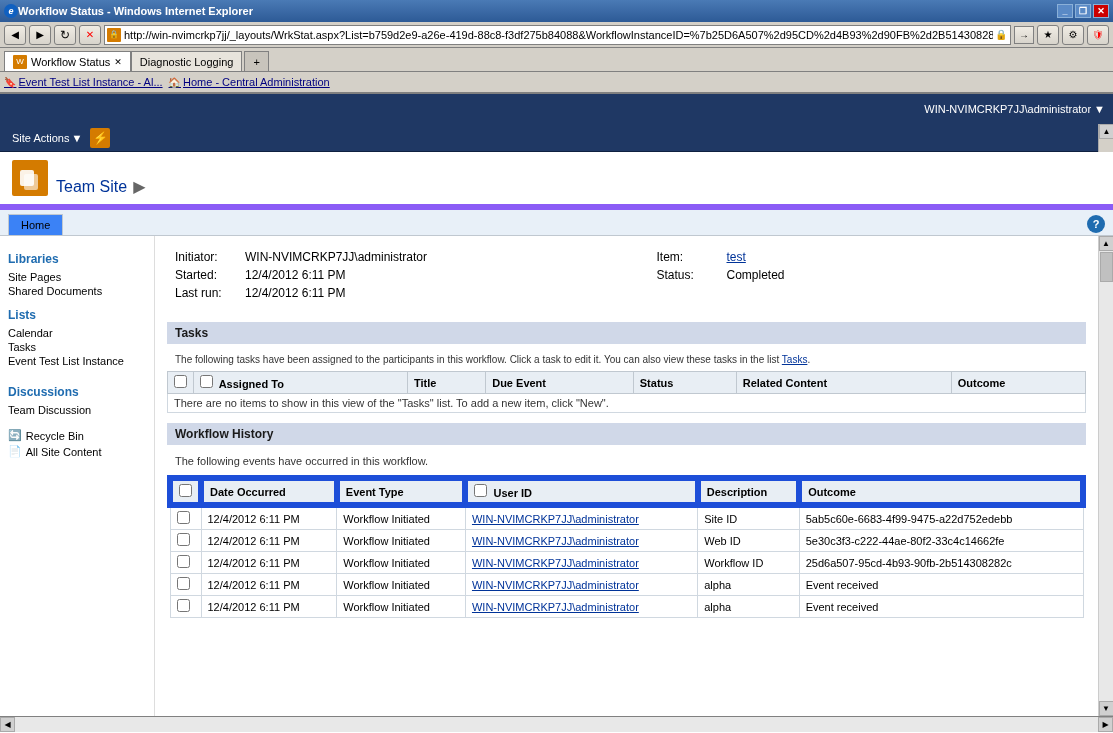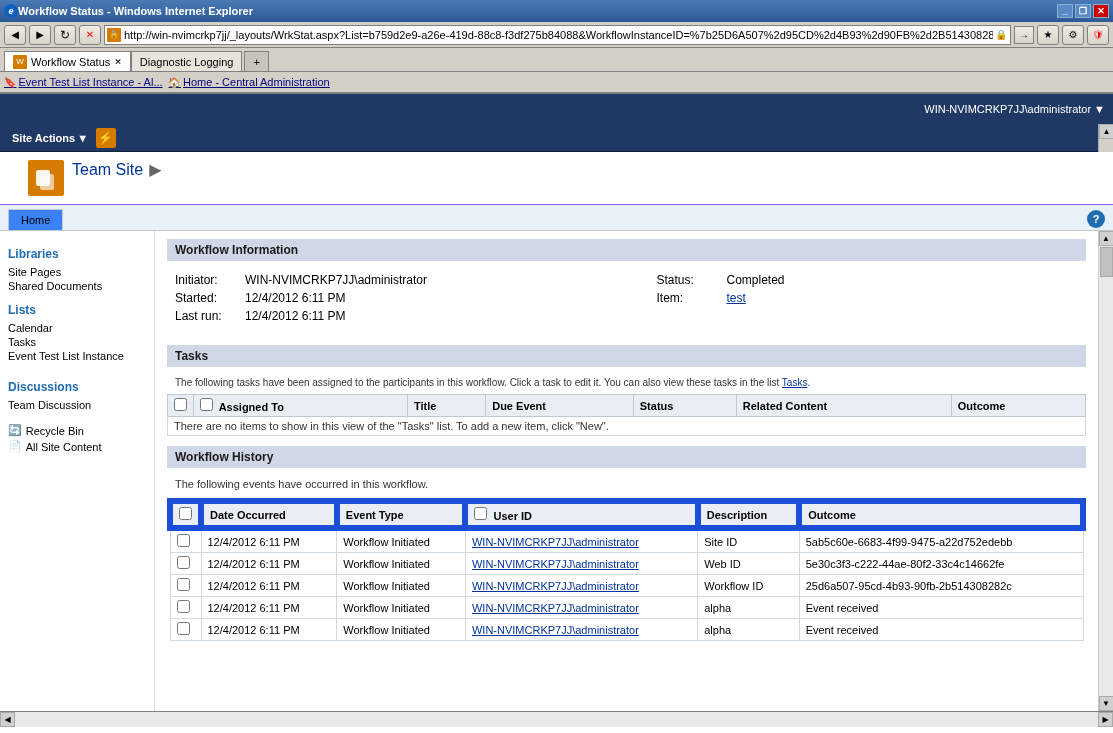--- a/index.html
+++ b/index.html
@@ -105,31 +105,31 @@
       background: #1f3864;
       height: 28px;
       display: flex;
       align-items: center;
       padding: 0 8px;
       gap: 4px;
       border-bottom: 1px solid #0f2040;
     }
     .site-actions-btn {
       color: white; font-size: 11px; display: flex; align-items: flex-end; gap: 2px;
-      cursor: pointer; padding: 2px 4px; font-weight: bold;
+      cursor: pointer; padding: 2px 4px;
     }
 
     
     .page-header {
       background: white;
-      padding: 8px 28px;
-      display: flex;
-      align-items: flex-start;
+      padding: 8px 12px;
+      display: flex;
+      align-items: flex-end;
       gap: 8px;
-      border-bottom: 1px solid #8b5cf6;
+      border-bottom: 6px solid #8b5cf6;
     }
     .sharepoint-icon {
       width: 36px; height: 36px; background: #d47b00;
       display: flex; align-items: center; justify-content: center;
       color: white; font-size: 18px; border-radius: 2px;
     }
     .breadcrumb { font-size: 16px; color: #333; display: flex; align-items: center; gap: 6px; }
     .breadcrumb-link { color: #003399; cursor: pointer; }
     .breadcrumb-arrow { color: #666; }
 
@@ -396,47 +396,44 @@
       <div class="sidebar-footer-item">
         <span>📄</span>
         <span>All Site Content</span>
       </div>
     </div>
   </div>
 
   <div class="content-area">
 
     <div>
-      <div class="section-header">
-        <span>Workflow Information</span>
-      </div>
       <div class="info-table">
         <div class="info-columns">
           <div class="info-col">
             <div class="info-row">
               <span class="info-label">Initiator:</span>
               <span class="info-value">WIN-NVIMCRKP7JJ\administrator</span>
             </div>
             <div class="info-row">
               <span class="info-label">Started:</span>
               <span class="info-value">12/4/2012 6:11 PM</span>
             </div>
             <div class="info-row">
               <span class="info-label">Last run:</span>
               <span class="info-value">12/4/2012 6:11 PM</span>
             </div>
           </div>
           <div class="info-col" style="padding-left:40px;">
             <div class="info-row">
+              <span class="info-label">Item:</span>
+              <a class="info-link">test</a>
+            </div>
+            <div class="info-row">
               <span class="info-label">Status:</span>
               <span class="info-value">Completed</span>
-            </div>
-            <div class="info-row">
-              <span class="info-label">Item:</span>
-              <a class="info-link">test</a>
             </div>
           </div>
         </div>
       </div>
     </div>
 
     <div class="tasks-section">
       <div class="section-header">
         <span>Tasks</span>
       </div>

